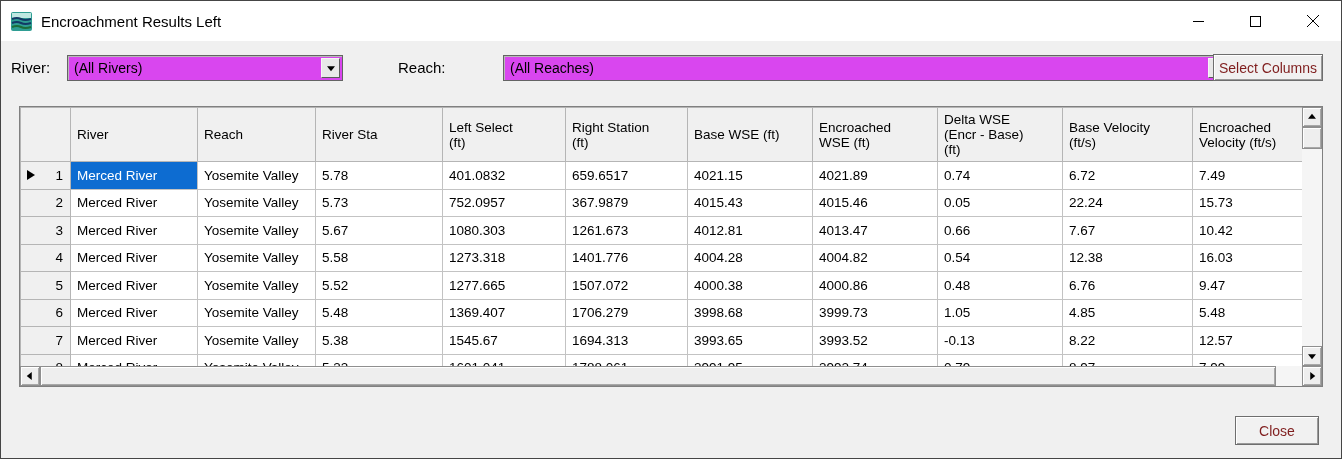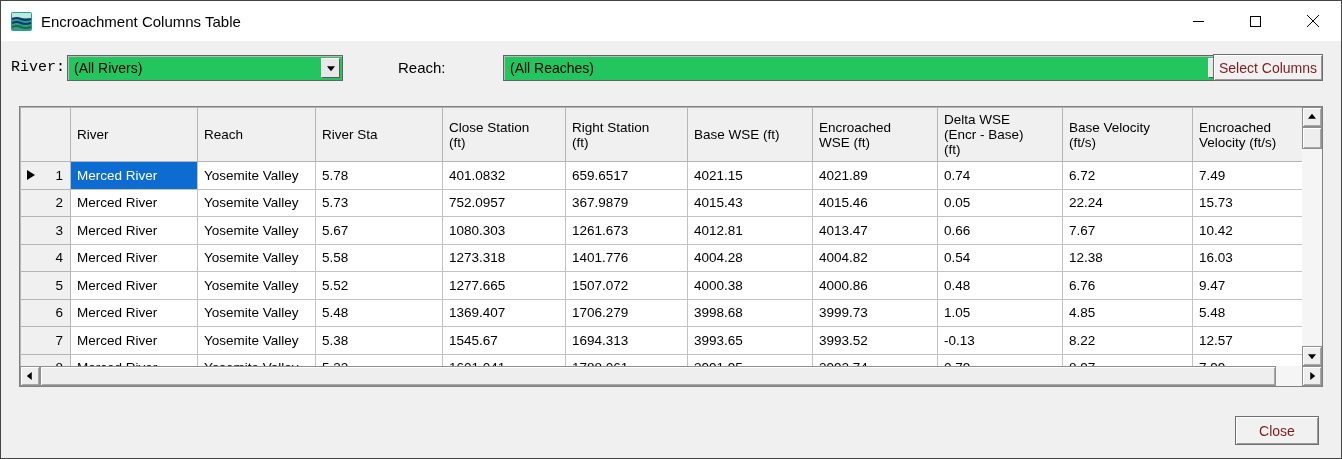--- a/index.html
+++ b/index.html
@@ -14,21 +14,21 @@
     background:#ffffff; display:flex; align-items:center;
   }
   .app-icon { margin-left:10px; width:21px; height:19px; flex:0 0 auto; }
   .title-text { margin-left:9px; font-size:15px; color:#000; }
   .caption-btns { position:absolute; right:0; top:0; height:40px; display:flex; }
   .cap-btn { width:57px; height:40px; display:flex; align-items:center; justify-content:center; background:#fff; }
   .cap-btn svg { display:block; }
   
   .label { position:absolute; font-size:15px; color:#000; }
   .combo {
-    position:absolute; height:26px; background:#22c55e;
+    position:absolute; height:26px; background:#d946ef;
     border:1px solid #646464; box-shadow:inset 1px 1px 0 #b9b9b9;
   }
   .combo .combo-text { position:absolute; left:6px; top:4px; font-size:14px; color:#000; white-space:nowrap; }
   .combo .arrowbtn {
     position:absolute; right:2px; top:2px; bottom:2px; width:19px;
     background:#e8e8e8; border:1px solid; border-color:#f6f6f6 #5a5a5a #5a5a5a #f6f6f6;
   }
   .tri-down { position:absolute; left:50%; top:50%; transform:translate(-50%,-35%);
     width:0; height:0; border-left:4px solid transparent; border-right:4px solid transparent; border-top:5px solid #000; }
   .tri-up { position:absolute; left:50%; top:50%; transform:translate(-50%,-65%);
@@ -81,42 +81,42 @@
 <div class="window">
 
   <div class="titlebar">
     <svg class="app-icon" viewBox="0 0 21 19">
       <rect x="0" y="0" width="21" height="19" rx="2" fill="#2f9d93"></rect>
       <rect x="1" y="1" width="19" height="5" fill="#bfe8e2"></rect>
       <path d="M1 7 Q 6 5 10 7 T 20 7" stroke="#123a66" stroke-width="2" fill="none"></path>
       <path d="M1 11 Q 6 9 10 11 T 20 11" stroke="#123a66" stroke-width="2" fill="none"></path>
       <path d="M1 15 Q 6 13 10 15 T 20 15" stroke="#1b6e3a" stroke-width="2" fill="none"></path>
     </svg>
-    <span class="title-text">Encroachment Columns Table</span>
+    <span class="title-text">Encroachment Results Left</span>
     <div class="caption-btns">
       <div class="cap-btn">
         <svg width="11" height="11" viewBox="0 0 11 11">
             <line x1="0" y1="5.5" x2="11" y2="5.5" stroke="#000" stroke-width="1"></line>
           </svg>
       </div>
       <div class="cap-btn">
         <svg width="11" height="11" viewBox="0 0 11 11">
             <rect x="0.5" y="0.5" width="10" height="10" fill="none" stroke="#000" stroke-width="1"></rect>
           </svg>
       </div>
       <div class="cap-btn">
         <svg width="12" height="12" viewBox="0 0 12 12">
             <line x1="0" y1="0" x2="12" y2="12" stroke="#000" stroke-width="1"></line>
             <line x1="12" y1="0" x2="0" y2="12" stroke="#000" stroke-width="1"></line>
           </svg>
       </div>
     </div>
   </div>
 
-  <span class="label" style="left:10px; top:58px;font-family:Liberation Mono, monospace;">River:</span>
+  <span class="label" style="left:10px; top:58px;">River:</span>
   <div class="combo" style="left:66px; top:54px; width:276px;">
     <span class="combo-text">(All Rivers)</span>
     <span class="arrowbtn">
         <span class="tri-down"></span>
       </span>
   </div>
 
   <span class="label" style="left:397px; top:58px;">Reach:</span>
   <div class="combo" style="left:455px; top:54px; width:727px;margin-left:47px;">
     <span class="combo-text">(All Reaches)</span>
@@ -142,21 +142,21 @@
             <col class="c8">
             <col class="c9">
             <col class="c10">
         </colgroup>
         <thead>
             <tr>
               <th></th>
               <th>River</th>
               <th>Reach</th>
               <th>River Sta</th>
-              <th>Close Station
+              <th>Left Select
 (ft)</th>
               <th>Right Station
 (ft)</th>
               <th>Base WSE (ft)</th>
               <th>Encroached
 WSE (ft)</th>
               <th>Delta WSE
 (Encr - Base)
 (ft)</th>
               <th>Base Velocity

